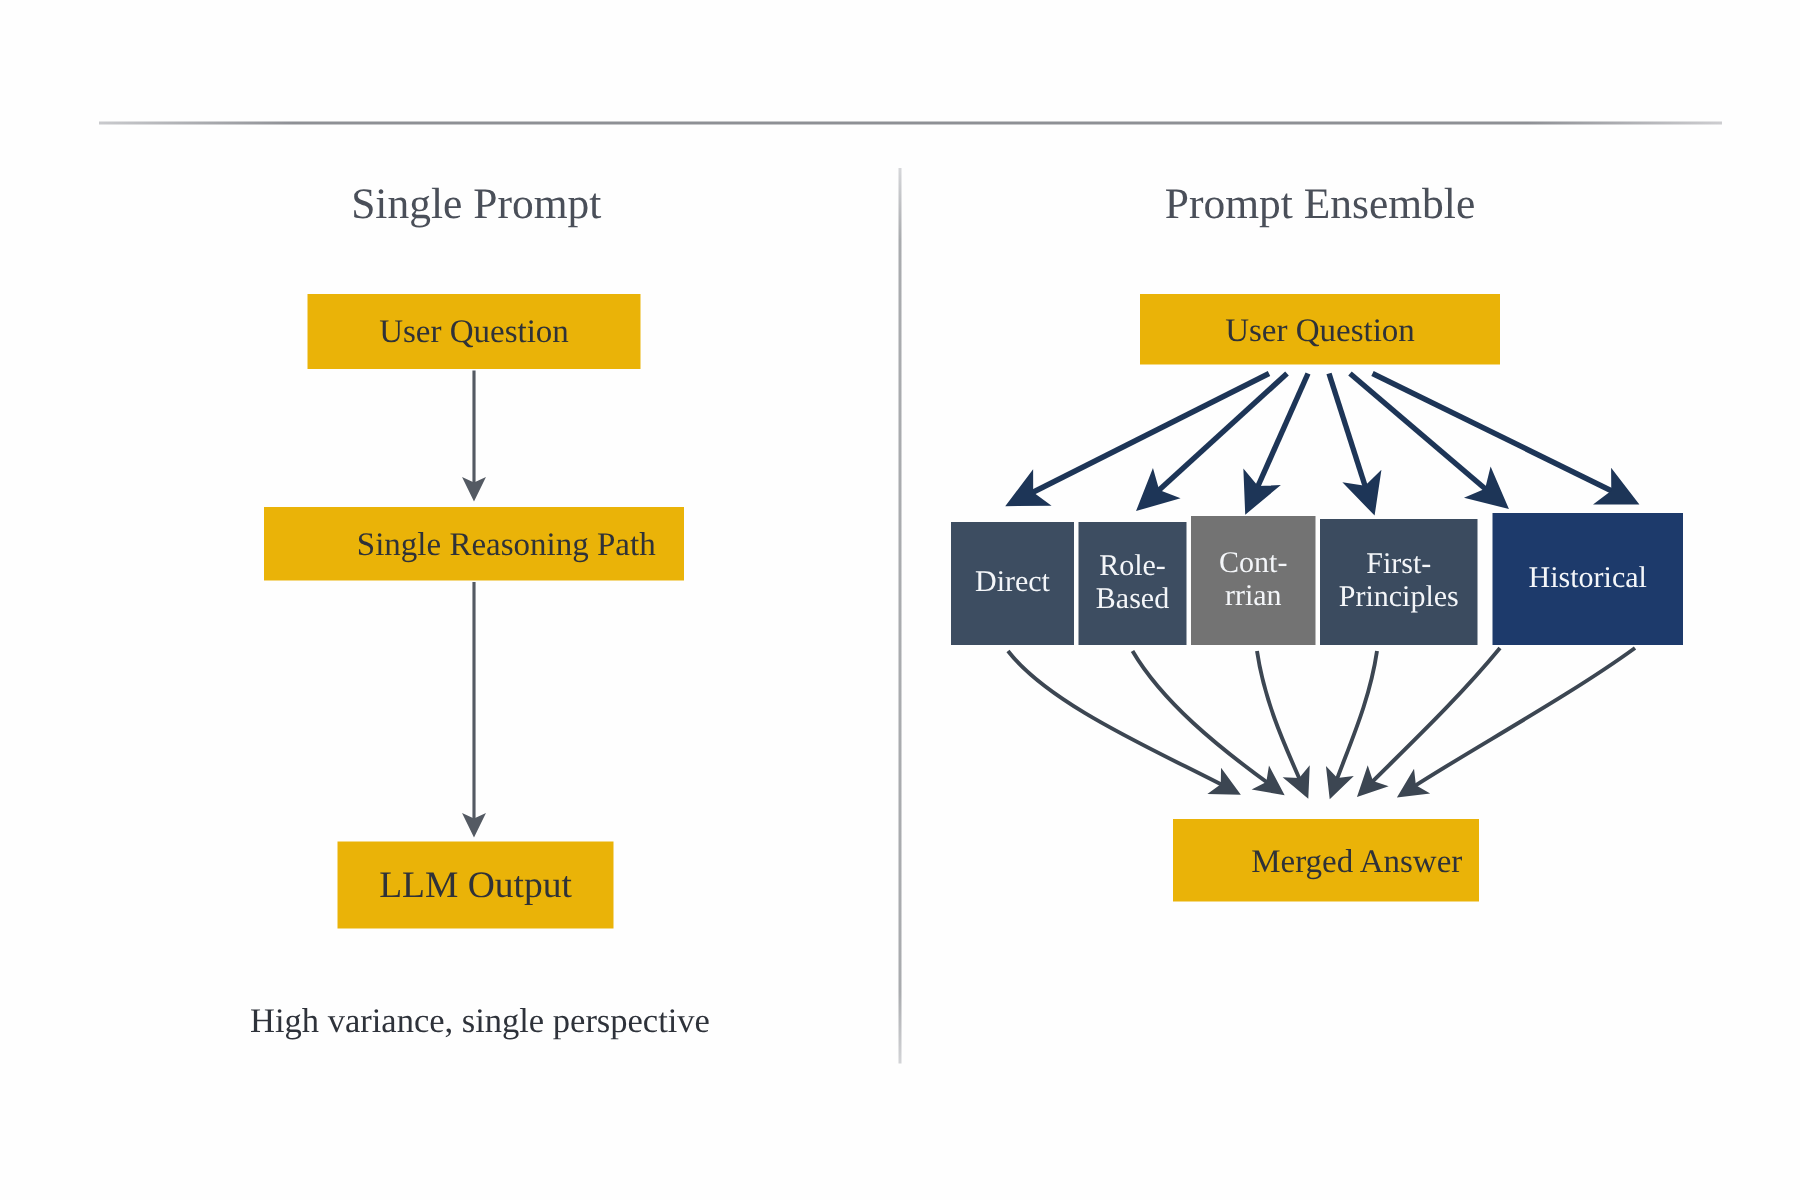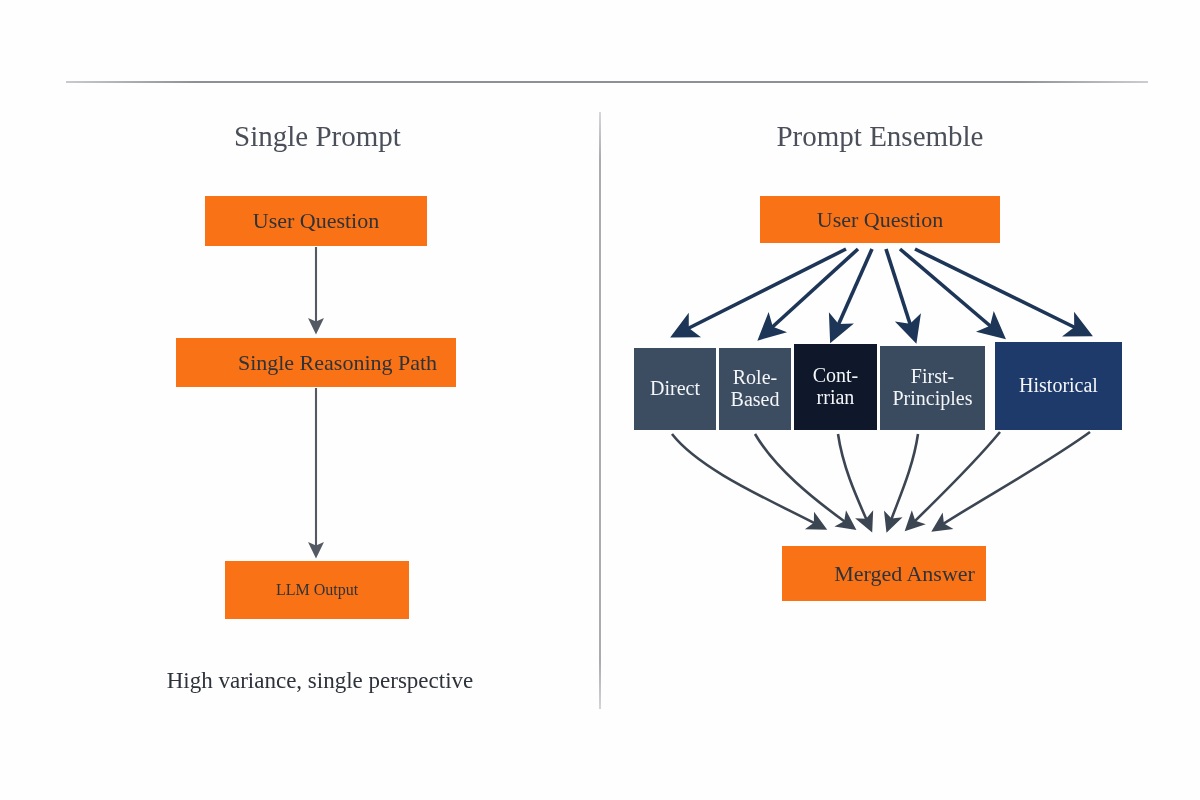--- a/index.html
+++ b/index.html
@@ -62,31 +62,31 @@
   .box {
     position: absolute;
     display: flex;
     align-items: center;
     justify-content: center;
     text-align: center;
     box-sizing: border-box;
     line-height: 1.08;
   }
   .box-light {
-    background: #f97316;
+    background: #eab308;
     color: #2f3238;
   }
   .box-dark {
     color: #f4f6f9;
   }
 
   
   #box-user-question-left   { left: 205px; top: 196px; width: 222px; height: 50px; font-size: 22px; }
   #box-single-reasoning     { left: 176px; top: 338px; width: 280px; height: 49px; font-size: 22px; padding-left: 43px; }
-  #box-llm-output           { left: 225px; top: 561px; width: 184px; height: 58px; font-size: 16px; }
+  #box-llm-output           { left: 225px; top: 561px; width: 184px; height: 58px; font-size: 25px; }
 
   .caption {
     position: absolute;
     left: 40px;
     top: 668px;
     width: 560px;
     text-align: center;
     font-size: 23px;
     color: #2e323a;
   }
@@ -170,21 +170,21 @@
   <div class="box box-light" id="box-llm-output">LLM Output</div>
 
   <div class="caption">High variance, single perspective</div>
 
   <div class="box box-light" id="box-user-question-right">User Question</div>
 
   <div class="box box-dark prompt-box" id="prompt-box-0" style="background: rgb(61, 77, 97);">Direct</div>
 
   <div class="box box-dark prompt-box" id="prompt-box-1" style="background: rgb(61, 77, 97);">Role-<br>Based</div>
 
-  <div class="box box-dark prompt-box" id="prompt-box-2" style="background: #0f172a;">Cont-<br>rrian</div>
+  <div class="box box-dark prompt-box" id="prompt-box-2" style="background: #737373;">Cont-<br>rrian</div>
 
   <div class="box box-dark prompt-box" id="prompt-box-3" style="background: rgb(59, 75, 95);">First-<br>Principles</div>
 
   <div class="box box-dark prompt-box" id="prompt-box-4" style="background: rgb(29, 58, 107);">Historical</div>
 
   <div class="box box-light" id="box-merged-answer">Merged Answer</div>
 
 </div>
 
 </body></html>

